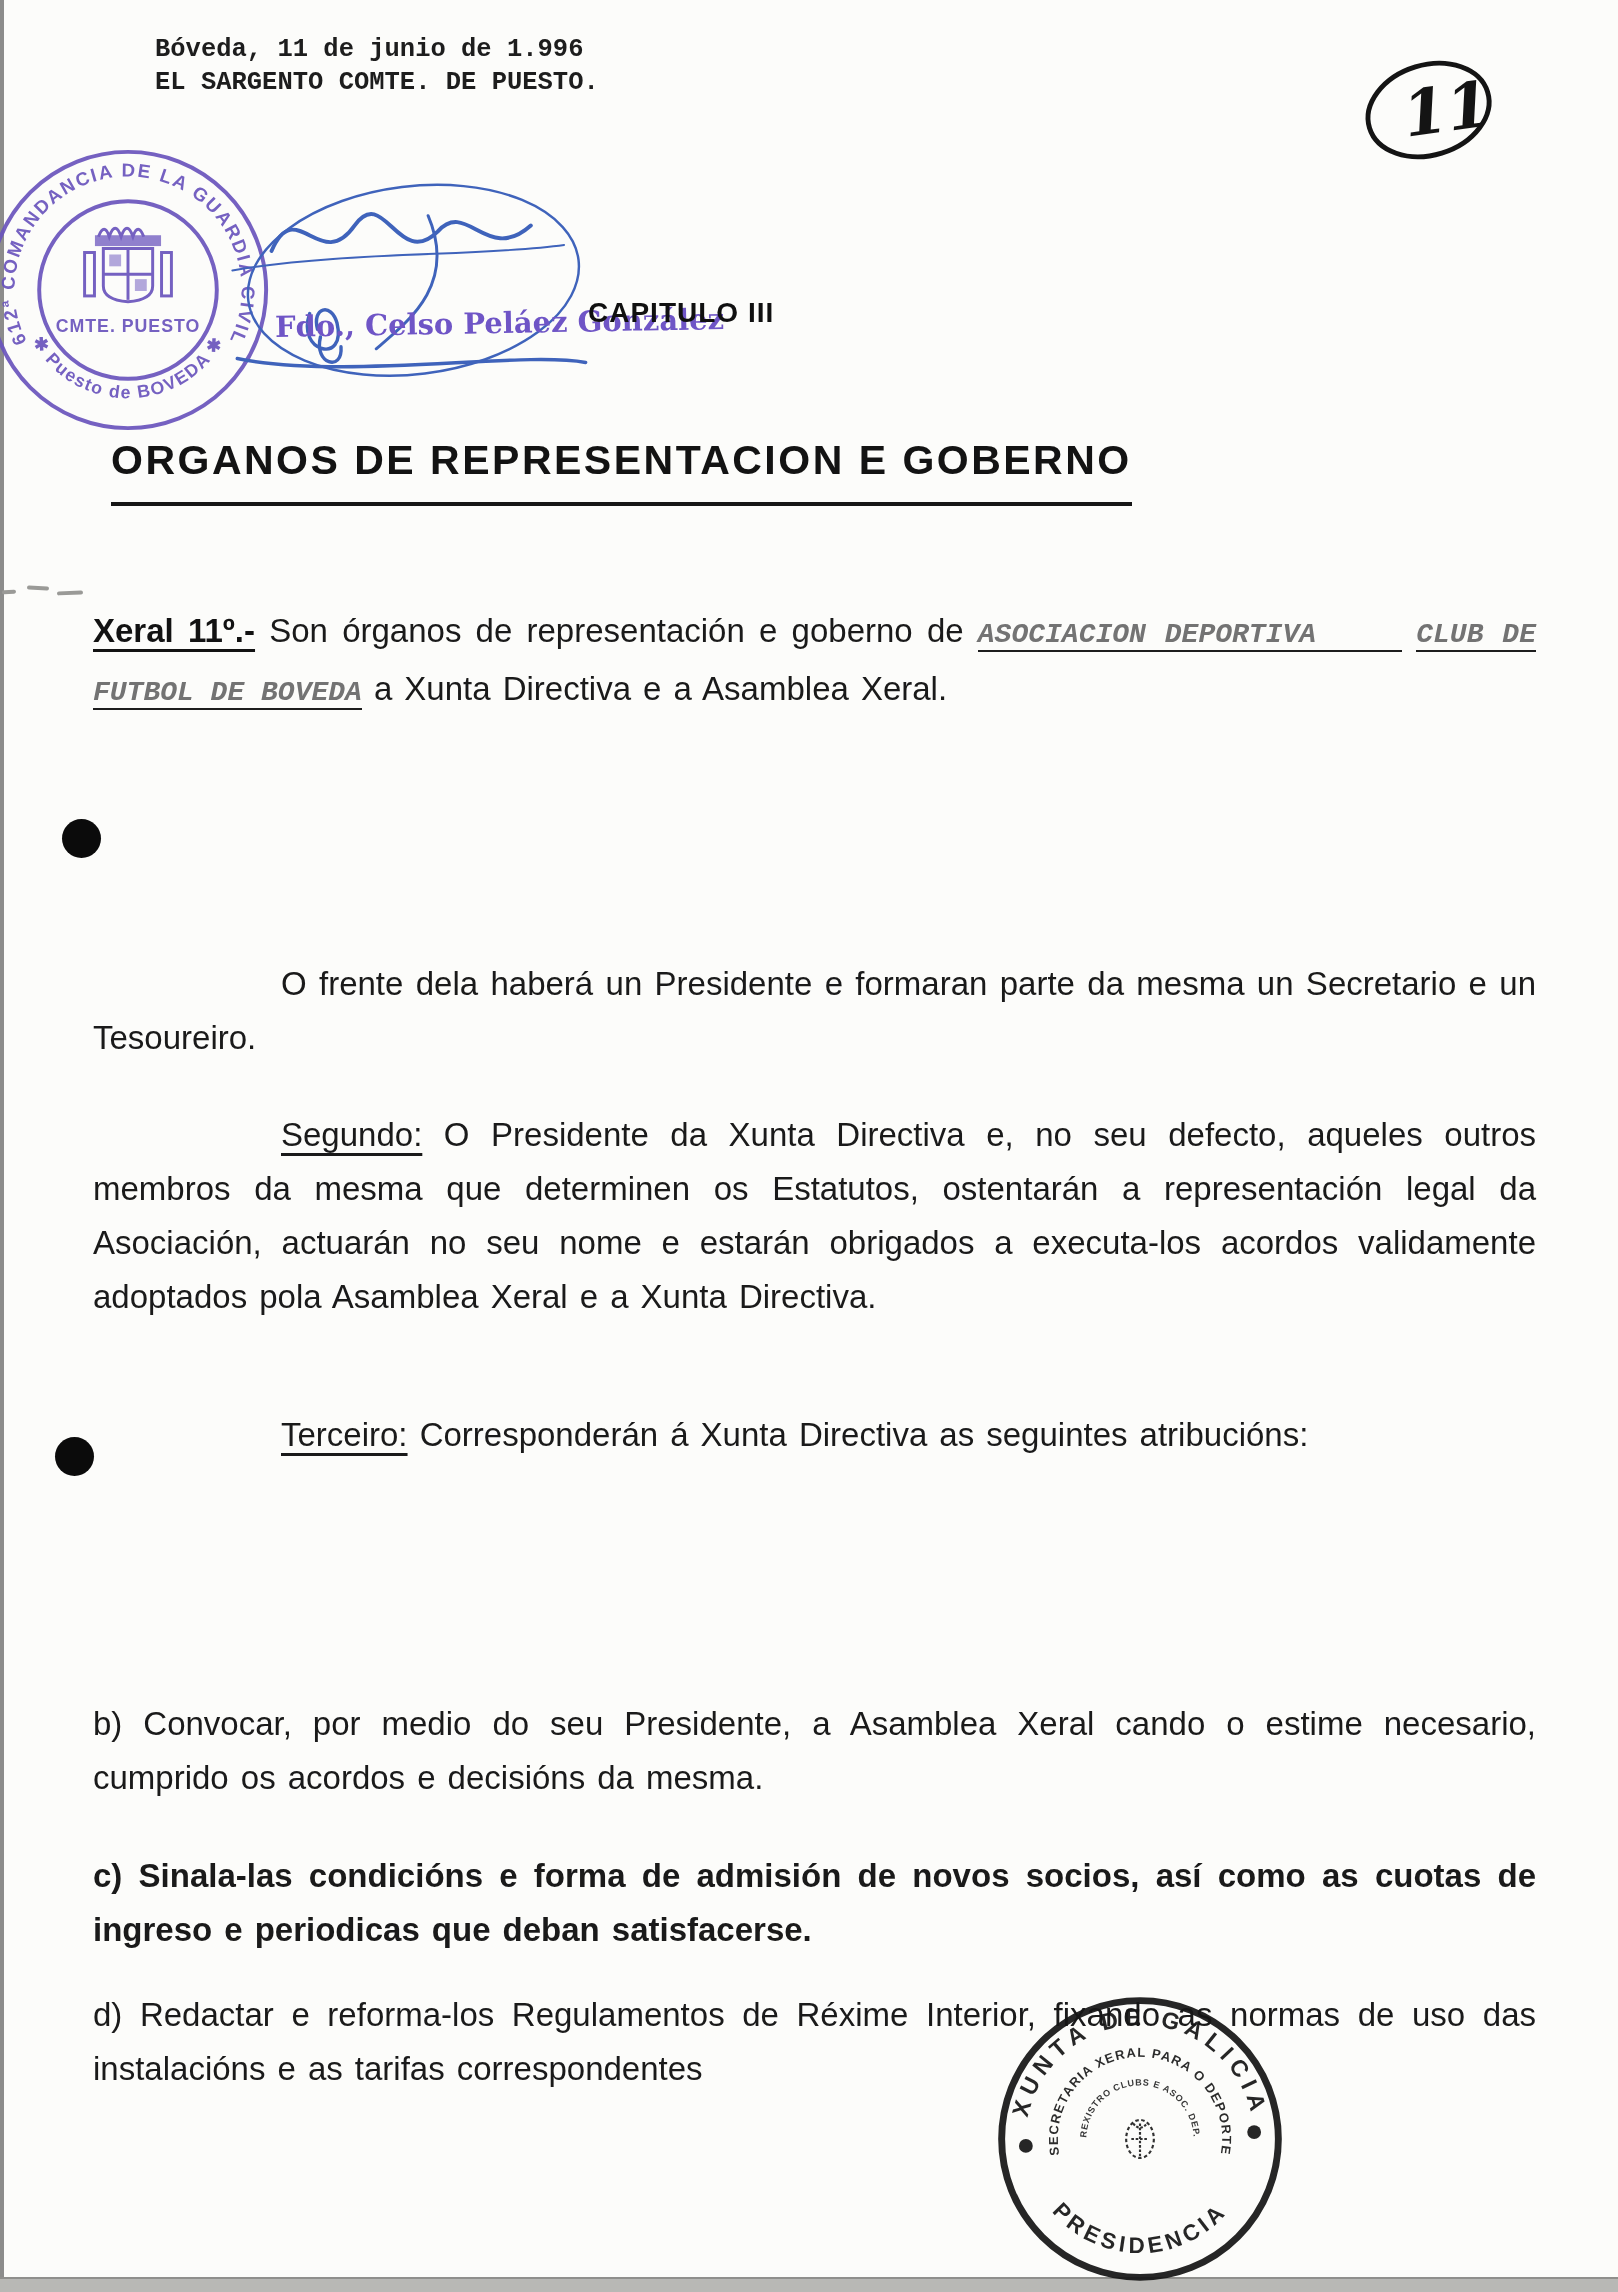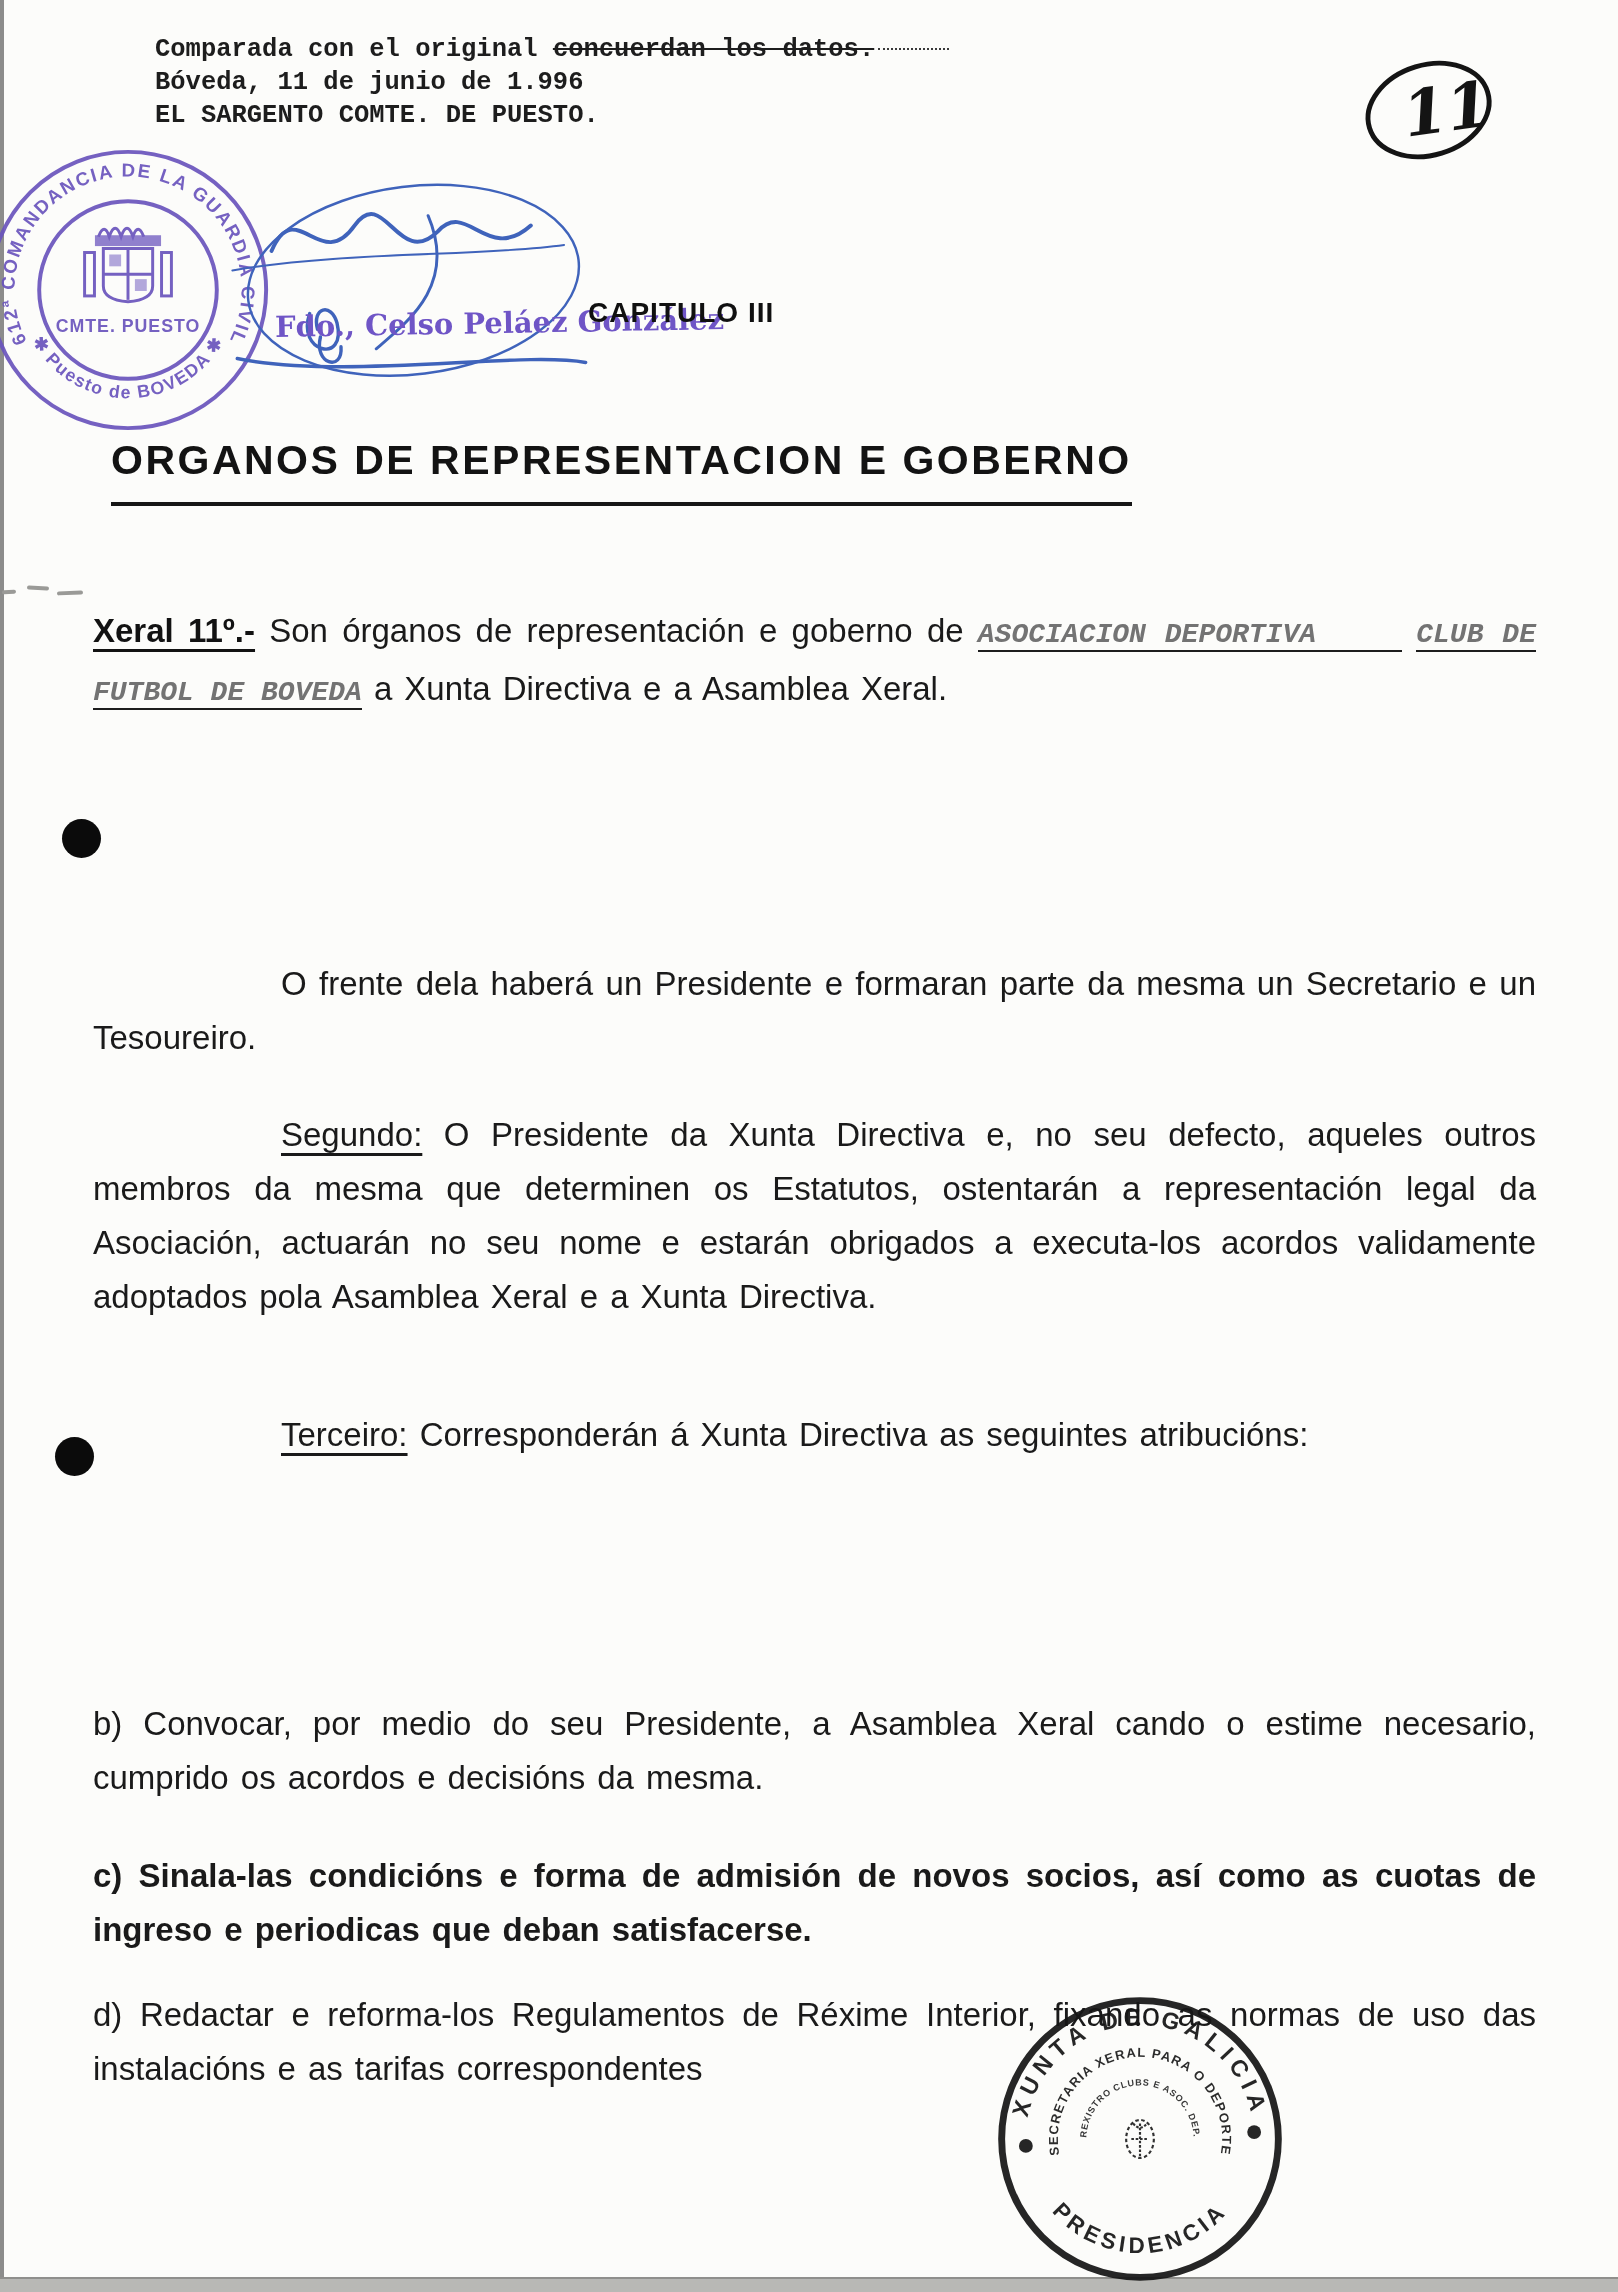--- a/index.html
+++ b/index.html
@@ -68,21 +68,20 @@
 
   <div class="edge-left"></div>
   <div class="bottom-strip"></div>
   <div class="punch-dot" style="left:62px;top:819px;"></div>
   <div class="punch-dot" style="left:55px;top:1437px;"></div>
   <div class="pencil-dash" style="left:2px;top:590px;width:13.7px;transform:rotate(-4deg);"></div>
   <div class="pencil-dash" style="left:27.4px;top:586px;width:21.6px;transform:rotate(3deg);"></div>
   <div class="pencil-dash" style="left:57px;top:591px;width:25.5px;transform:rotate(-2deg);"></div>
 
   <div class="cert">
-    <div><span>Comparada con el original</span> <span class="struck">concuerdan los datos.</span><span class="strike-tail"></span></div>
     <div>Bóveda, 11 de junio de 1.996</div>
     <div>EL SARGENTO COMTE. DE PUESTO.</div>
   </div>
 
   <svg class="stamp-gc" width="296" height="306" viewBox="0 0 300 310">
     <g fill="none" stroke="#6a54bd" stroke-width="4">
       <circle cx="150" cy="155" r="140"></circle>
       <circle cx="150" cy="155" r="90"></circle>
     </g>
     <defs>

